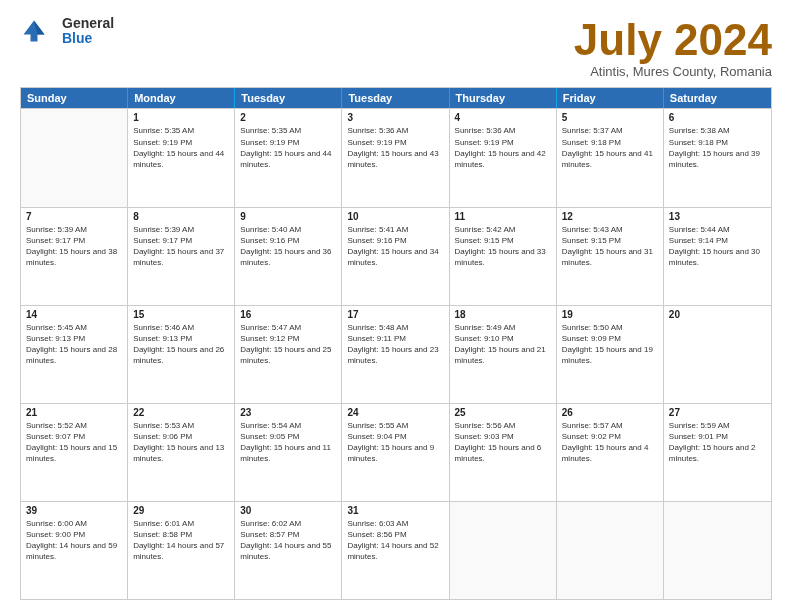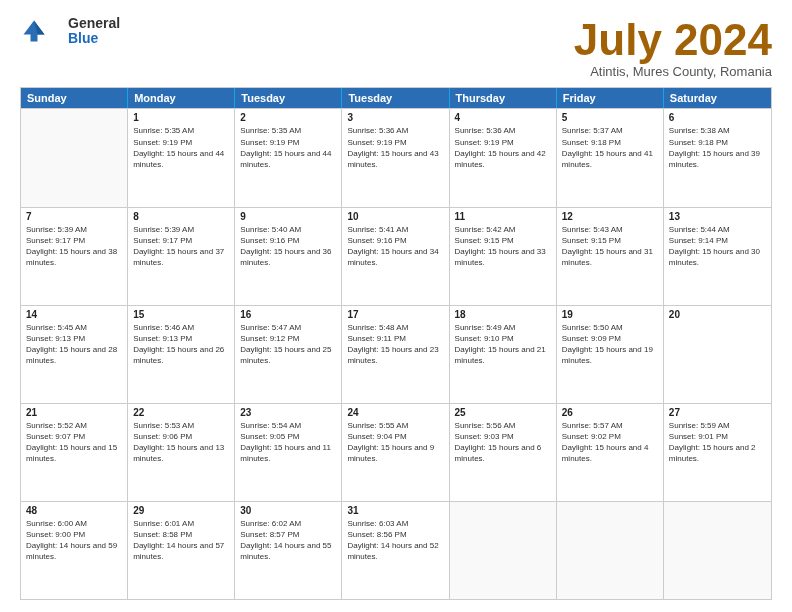--- a/index.html
+++ b/index.html
@@ -19,21 +19,21 @@
     }
     .header {
       display: flex;
       justify-content: space-between;
       align-items: flex-start;
       margin-bottom: 8px;
     }
     .logo {
       display: flex;
       align-items: center;
-      gap: 18px;
+      gap: 12px;
     }
     .logo-text {
       display: flex;
       flex-direction: column;
       line-height: 1.1;
     }
     .logo-general {
       font-size: 14px;
       font-weight: bold;
       color: #333;
@@ -259,21 +259,21 @@
             <div class="day-num">26</div>
             <div class="day-info">Sunrise: 5:57 AM<br>Sunset: 9:02 PM<br>Daylight: 15 hours and 4 minutes.</div>
           </div>
           <div class="cal-cell">
             <div class="day-num">27</div>
             <div class="day-info">Sunrise: 5:59 AM<br>Sunset: 9:01 PM<br>Daylight: 15 hours and 2 minutes.</div>
           </div>
         </div>
         <div class="cal-row">
           <div class="cal-cell">
-            <div class="day-num">48</div>
+            <div class="day-num">39</div>
             <div class="day-info">Sunrise: 6:00 AM<br>Sunset: 9:00 PM<br>Daylight: 14 hours and 59 minutes.</div>
           </div>
           <div class="cal-cell">
             <div class="day-num">29</div>
             <div class="day-info">Sunrise: 6:01 AM<br>Sunset: 8:58 PM<br>Daylight: 14 hours and 57 minutes.</div>
           </div>
           <div class="cal-cell">
             <div class="day-num">30</div>
             <div class="day-info">Sunrise: 6:02 AM<br>Sunset: 8:57 PM<br>Daylight: 14 hours and 55 minutes.</div>
           </div>

